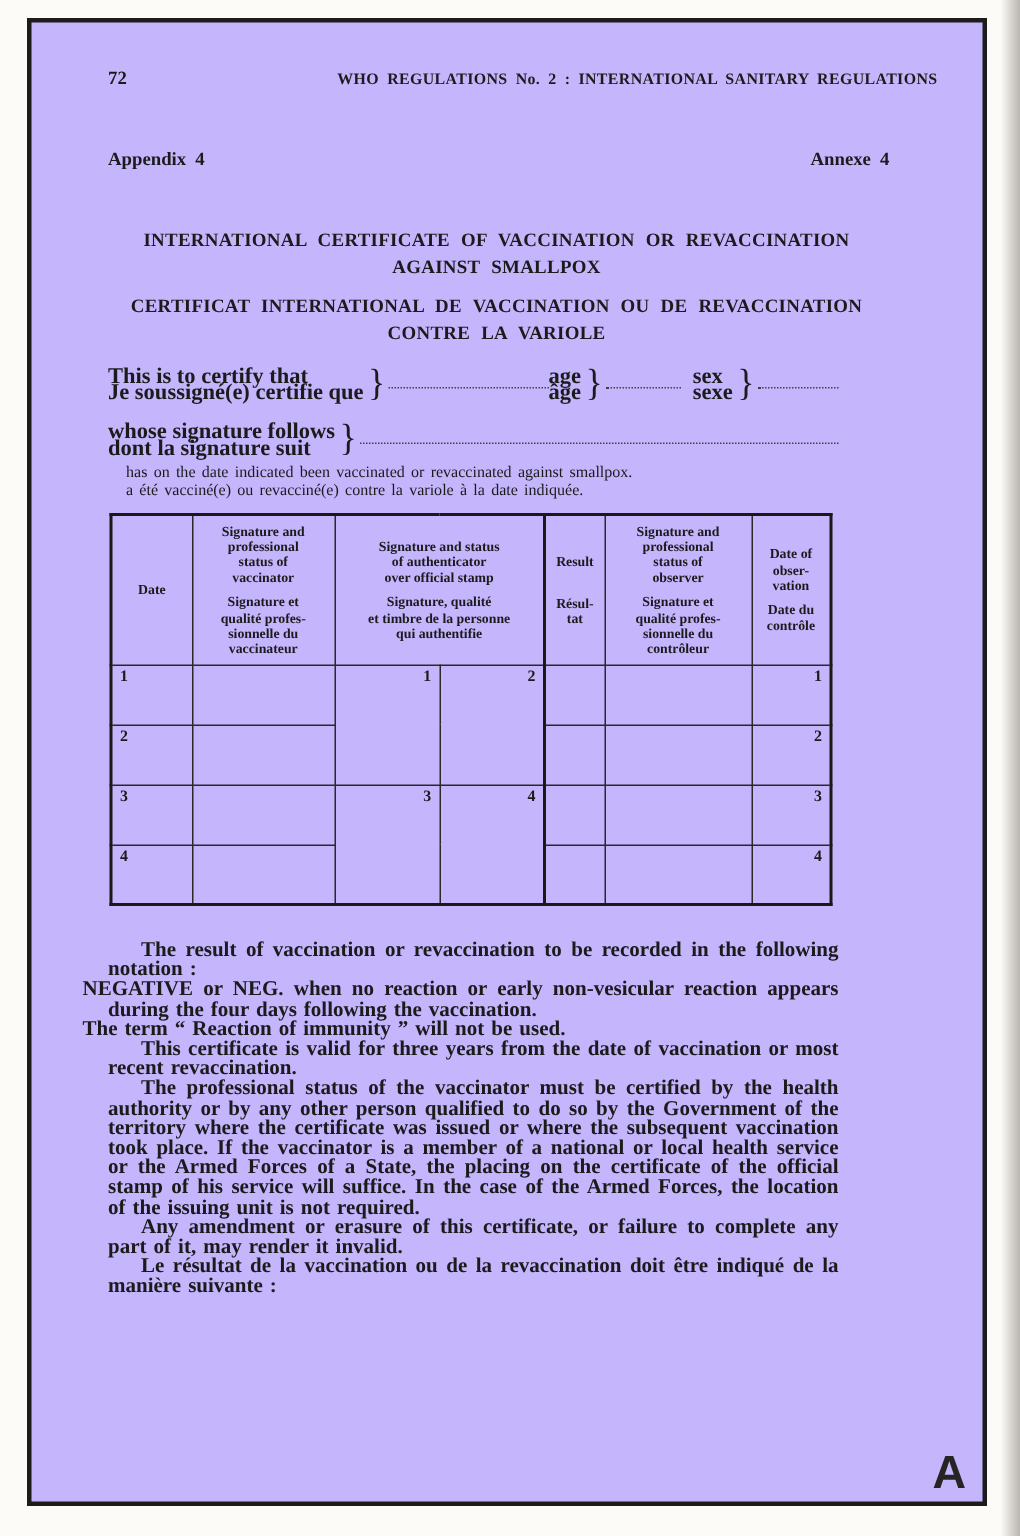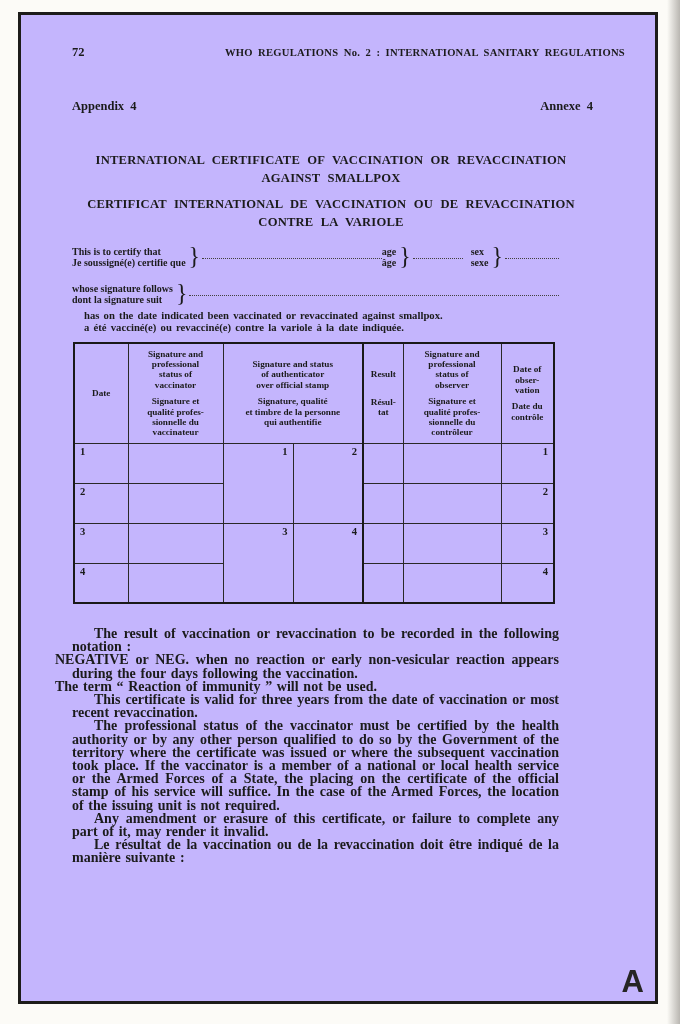--- a/index.html
+++ b/index.html
@@ -24,28 +24,28 @@
 
   
   .title{position:absolute;left:30px;width:560px;text-align:center;font-weight:bold;
     font-size:12.6px;line-height:18px;letter-spacing:.2px;word-spacing:4px;white-space:pre-line;}
   .title-en{top:136px;}
   .title-fr{top:180px;}
 
   
   .certify{position:absolute;top:231px;left:51px;width:487px;}
   .crow{display:flex;align-items:flex-start;}
-  .clabel{font-weight:bold;font-size:10px;line-height:11.3px;white-space:pre-line;flex:0 0 auto;}
+  .clabel{font-weight:bold;font-size:15px;line-height:11.3px;white-space:pre-line;flex:0 0 auto;}
   .brace{font-size:24px;line-height:21px;font-weight:normal;margin:0 2px 0 3px;flex:0 0 auto;
     transform:scaleY(1.05);}
   .dots{border-bottom:1.7px dotted #43413e;height:12px;flex:0 0 auto;}
   .dots.grow{flex:1 1 auto;}
   .w50{width:50px;} .w54{width:54px;}
   .crow2{margin-top:14px;}
-  .statement{margin-top:5px;font-weight:bold;font-size:10.7px;line-height:11.6px;word-spacing:1.5px;padding-left:12px;}
+  .statement{margin-top:5px;font-weight:normal;font-size:10.7px;line-height:11.6px;word-spacing:1.5px;padding-left:12px;}
 
   
   table.vtable{position:absolute;top:327px;left:52px;width:480px;table-layout:fixed;
     border-collapse:collapse;border:2.6px solid #1a1918;}
   .vtable th,.vtable td{border:1.4px solid #2a2927;}
   .vtable th{padding:2px 1px;font-size:9.2px;line-height:10.4px;font-weight:bold;
     text-align:center;vertical-align:middle;}
   .hblock{white-space:pre-line;display:block;}
   .hfr{margin-top:6px;}
   .hrow{height:100px;}

